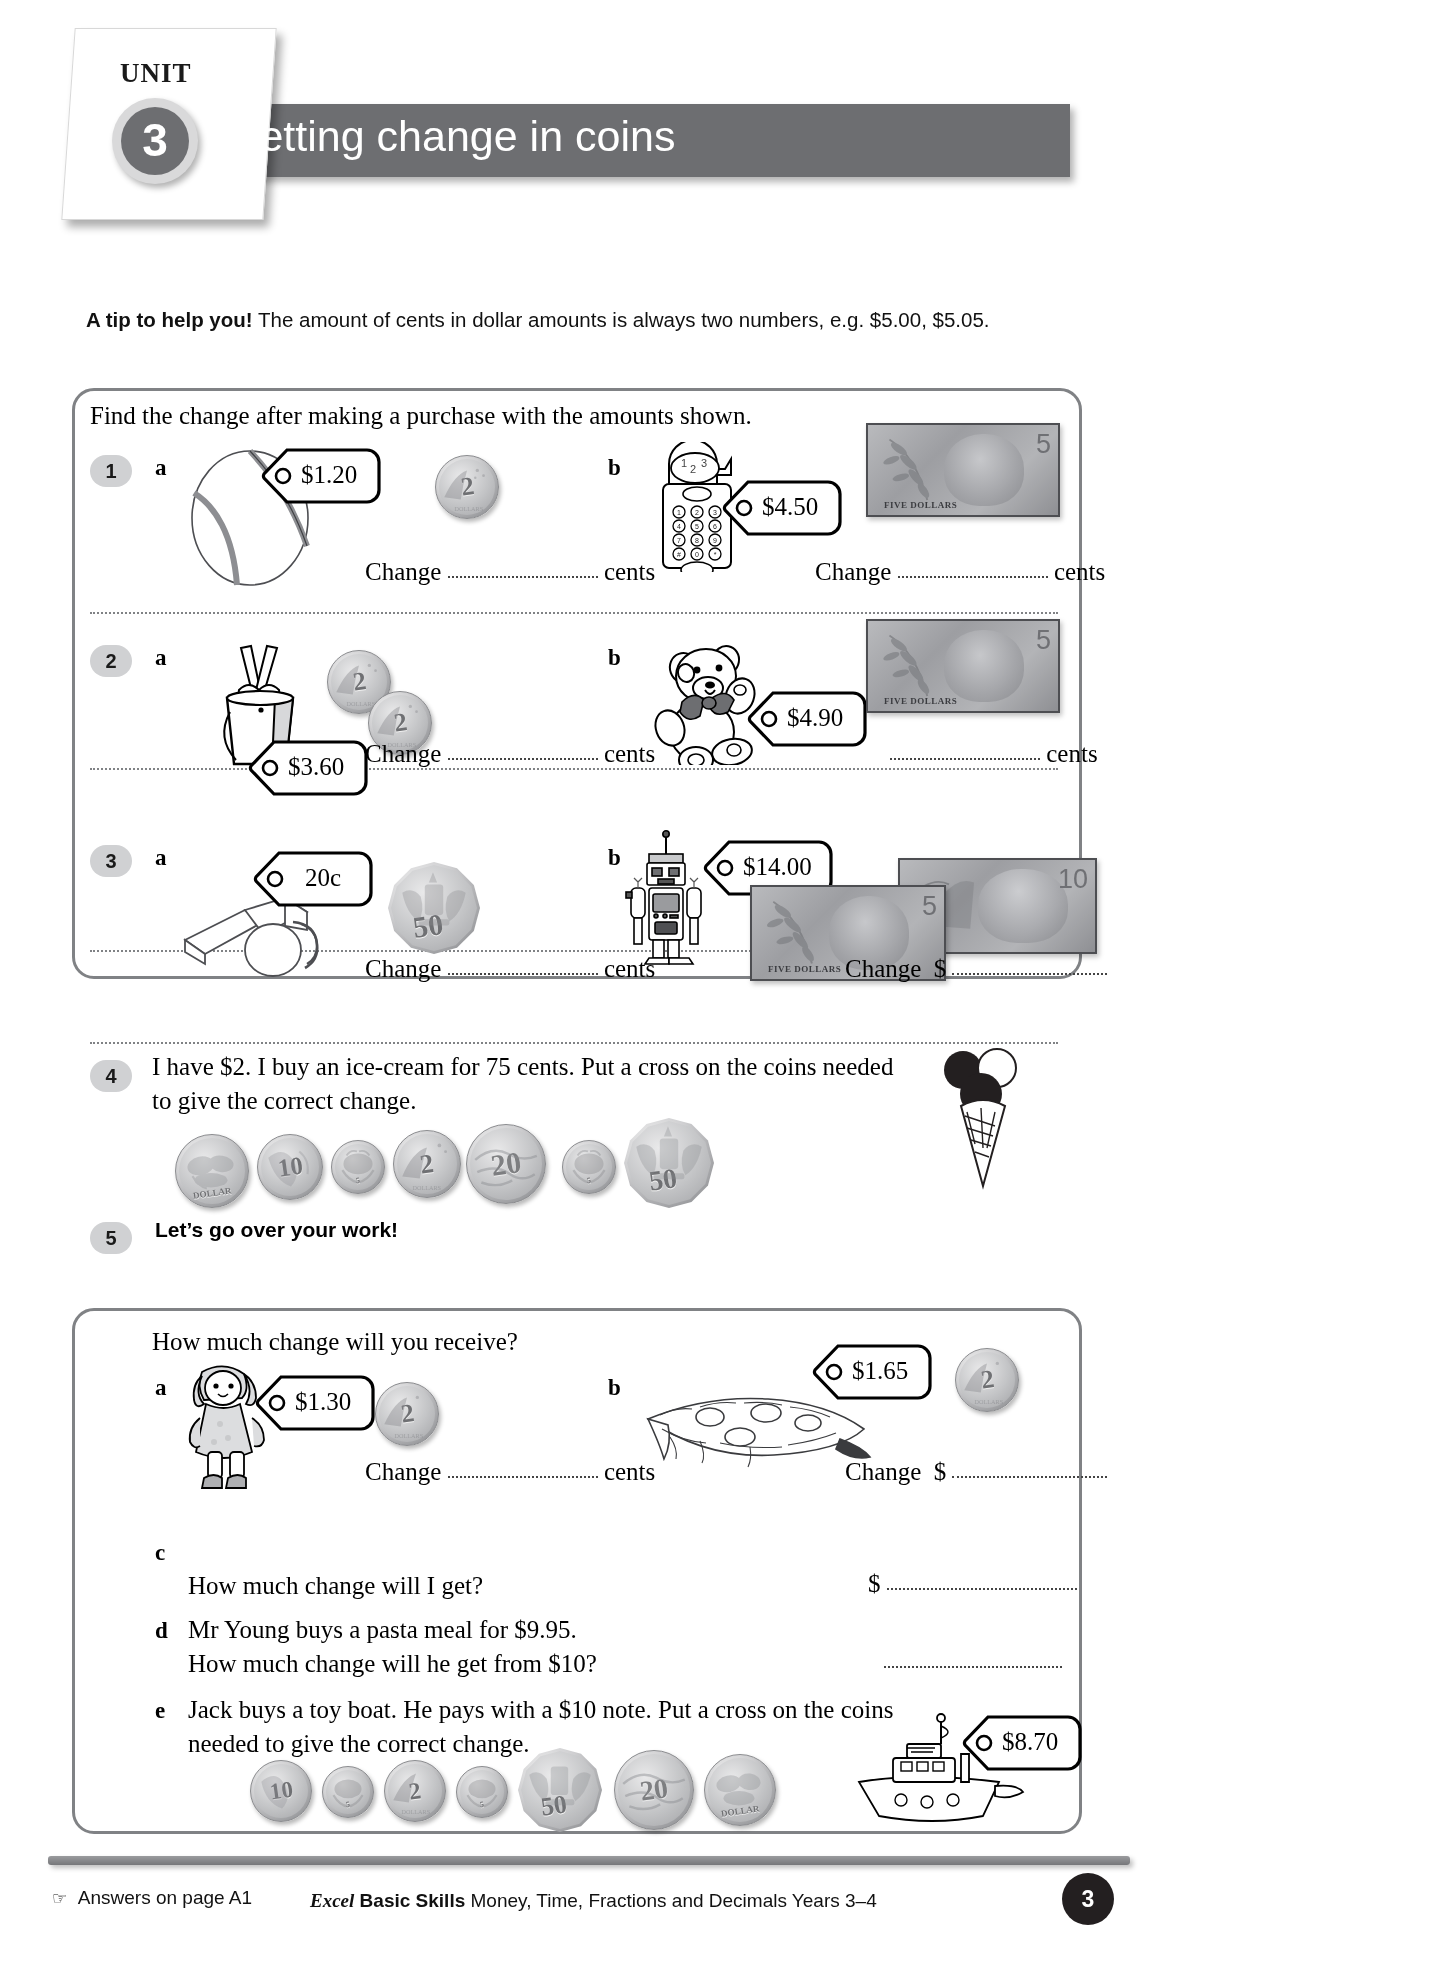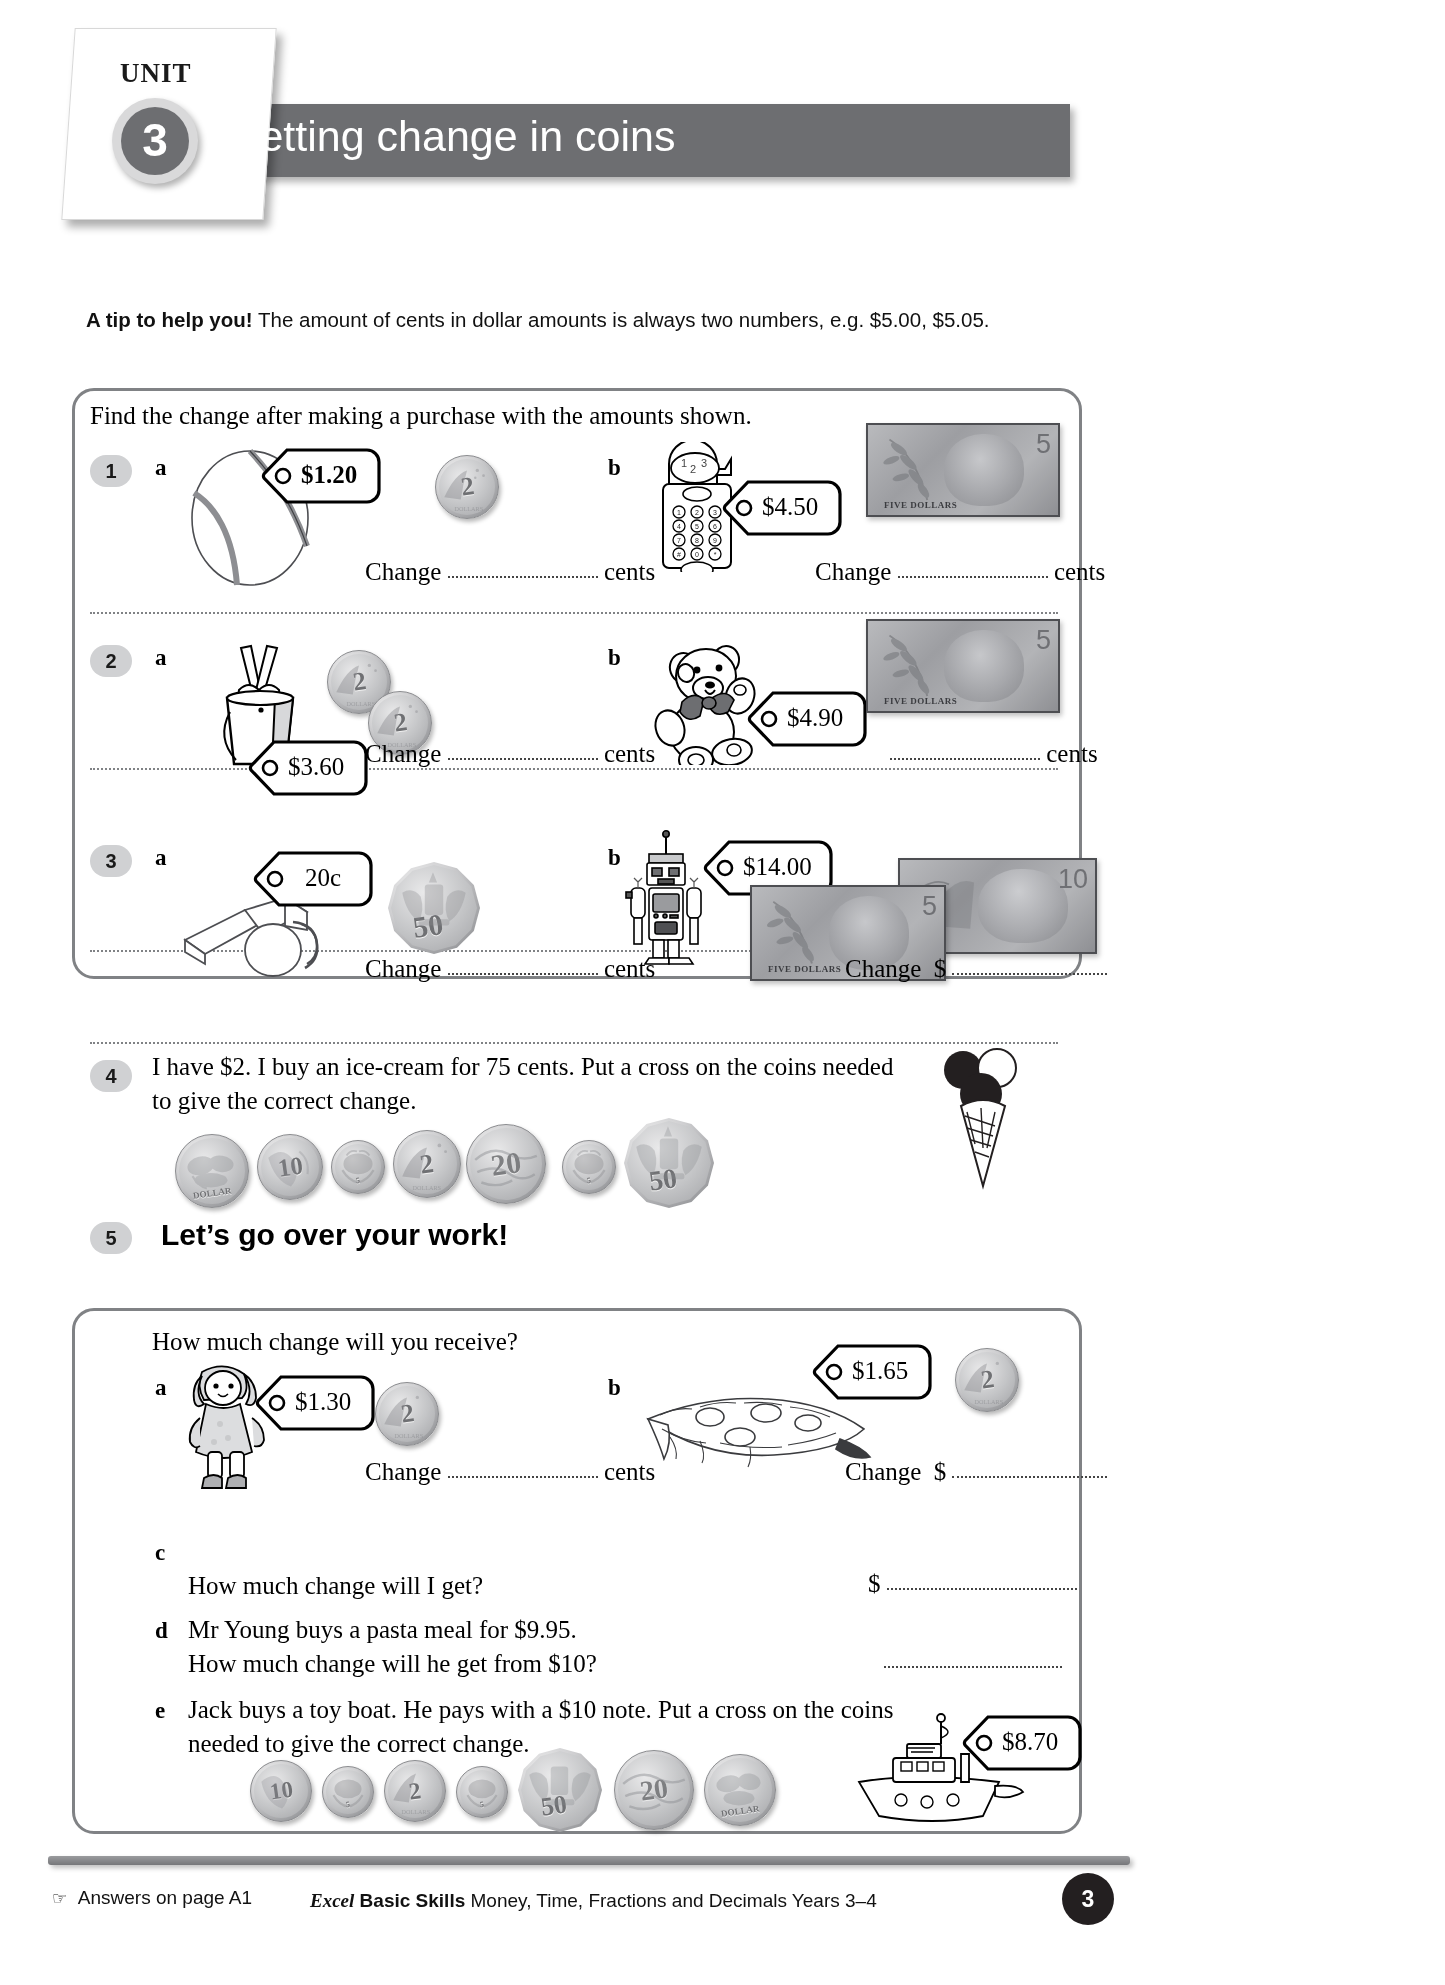--- a/index.html
+++ b/index.html
@@ -124,21 +124,21 @@
 <div class="qnum" style="left:90px;top:455px;">1</div>
 <div class="letter" style="left:155px;top:455px;">a</div>
 
 <svg class="art" style="left:185px;top:448px;" width="130" height="140" viewBox="0 0 130 140">
   <ellipse cx="65" cy="70" rx="58" ry="67" fill="#fff" stroke="#4d4e52" stroke-width="1.6"></ellipse>
   <path d="M65 3 C 90 30 108 58 122 98" fill="none" stroke="#8d8e92" stroke-width="6"></path>
   <path d="M9 45 C 30 58 48 86 52 137" fill="none" stroke="#8d8e92" stroke-width="6"></path>
   <path d="M65 3 C 90 30 108 58 122 98" fill="none" stroke="#3f4044" stroke-width="1.2"></path>
 </svg>
 
-<div class="tag" style="left:261px;top:448px;font-weight:bold;">
+<div class="tag" style="left:261px;top:448px;">
   <svg width="120" height="56" viewBox="0 0 120 56">
     <path d="M26 2 H106 a12 12 0 0 1 12 12 v28 a12 12 0 0 1 -12 12 H26 L3 30 a4 4 0 0 1 0 -4 Z" fill="#fff" stroke="#000" stroke-width="3.2"></path>
     <circle cx="22" cy="28" r="7" fill="#fff" stroke="#000" stroke-width="2.6"></circle>
   </svg>
   <span>$1.20</span>
 </div>
 
 <div class="coin" style="left:435px;top:455px;width:62px;height:62px;">
   <div class="face">
       <span class="val" style="font-size:26px;">2</span>
@@ -567,21 +567,21 @@
   <circle cx="72" cy="20" r="19" fill="#fff" stroke="#231f20" stroke-width="2"></circle>
   <circle cx="56" cy="46" r="21" fill="#231f20"></circle>
   <path d="M36 58 q22 -12 44 0 l-22 80 z" fill="#fff" stroke="#231f20" stroke-width="2"></path>
   <g stroke="#231f20" stroke-width="1.4" fill="none">
     <path d="M40 68 l30 10 M42 80 l26 8 M46 92 l20 6 M50 104 l14 5"></path>
     <path d="M42 64 l8 32 M56 60 l2 40 M70 64 l-8 36"></path>
   </g>
 </svg>
 
 <div class="qnum" style="left:90px;top:1222px;">5</div>
-<div style="position:absolute;left:155px;top:1218px;font-family:'Liberation Sans',sans-serif;font-weight:bold;font-size:30px;margin-left:6px;">Let’s go over your work!</div>
+<div style="position:absolute;left:155px;top:1218px;font-family:'Liberation Sans',sans-serif;font-weight:bold;font-size:21px;">Let’s go over your work!</div>
 
 <div class="box" id="box2"></div>
 
 <div class="instr" style="left:152px;top:1328px;">How much change will you receive?</div>
 
 <div class="letter" style="left:155px;top:1375px;">a</div>
 
 <svg class="art" style="left:178px;top:1358px;" width="105" height="135" viewBox="0 0 105 135">
   <g fill="#fff" stroke="#000" stroke-width="1.8">
     <path d="M24 14 q22 -12 42 2 q6 16 -2 24 l-38 2 q-8 -14 -2 -28z" fill="#dcdddf"></path>

